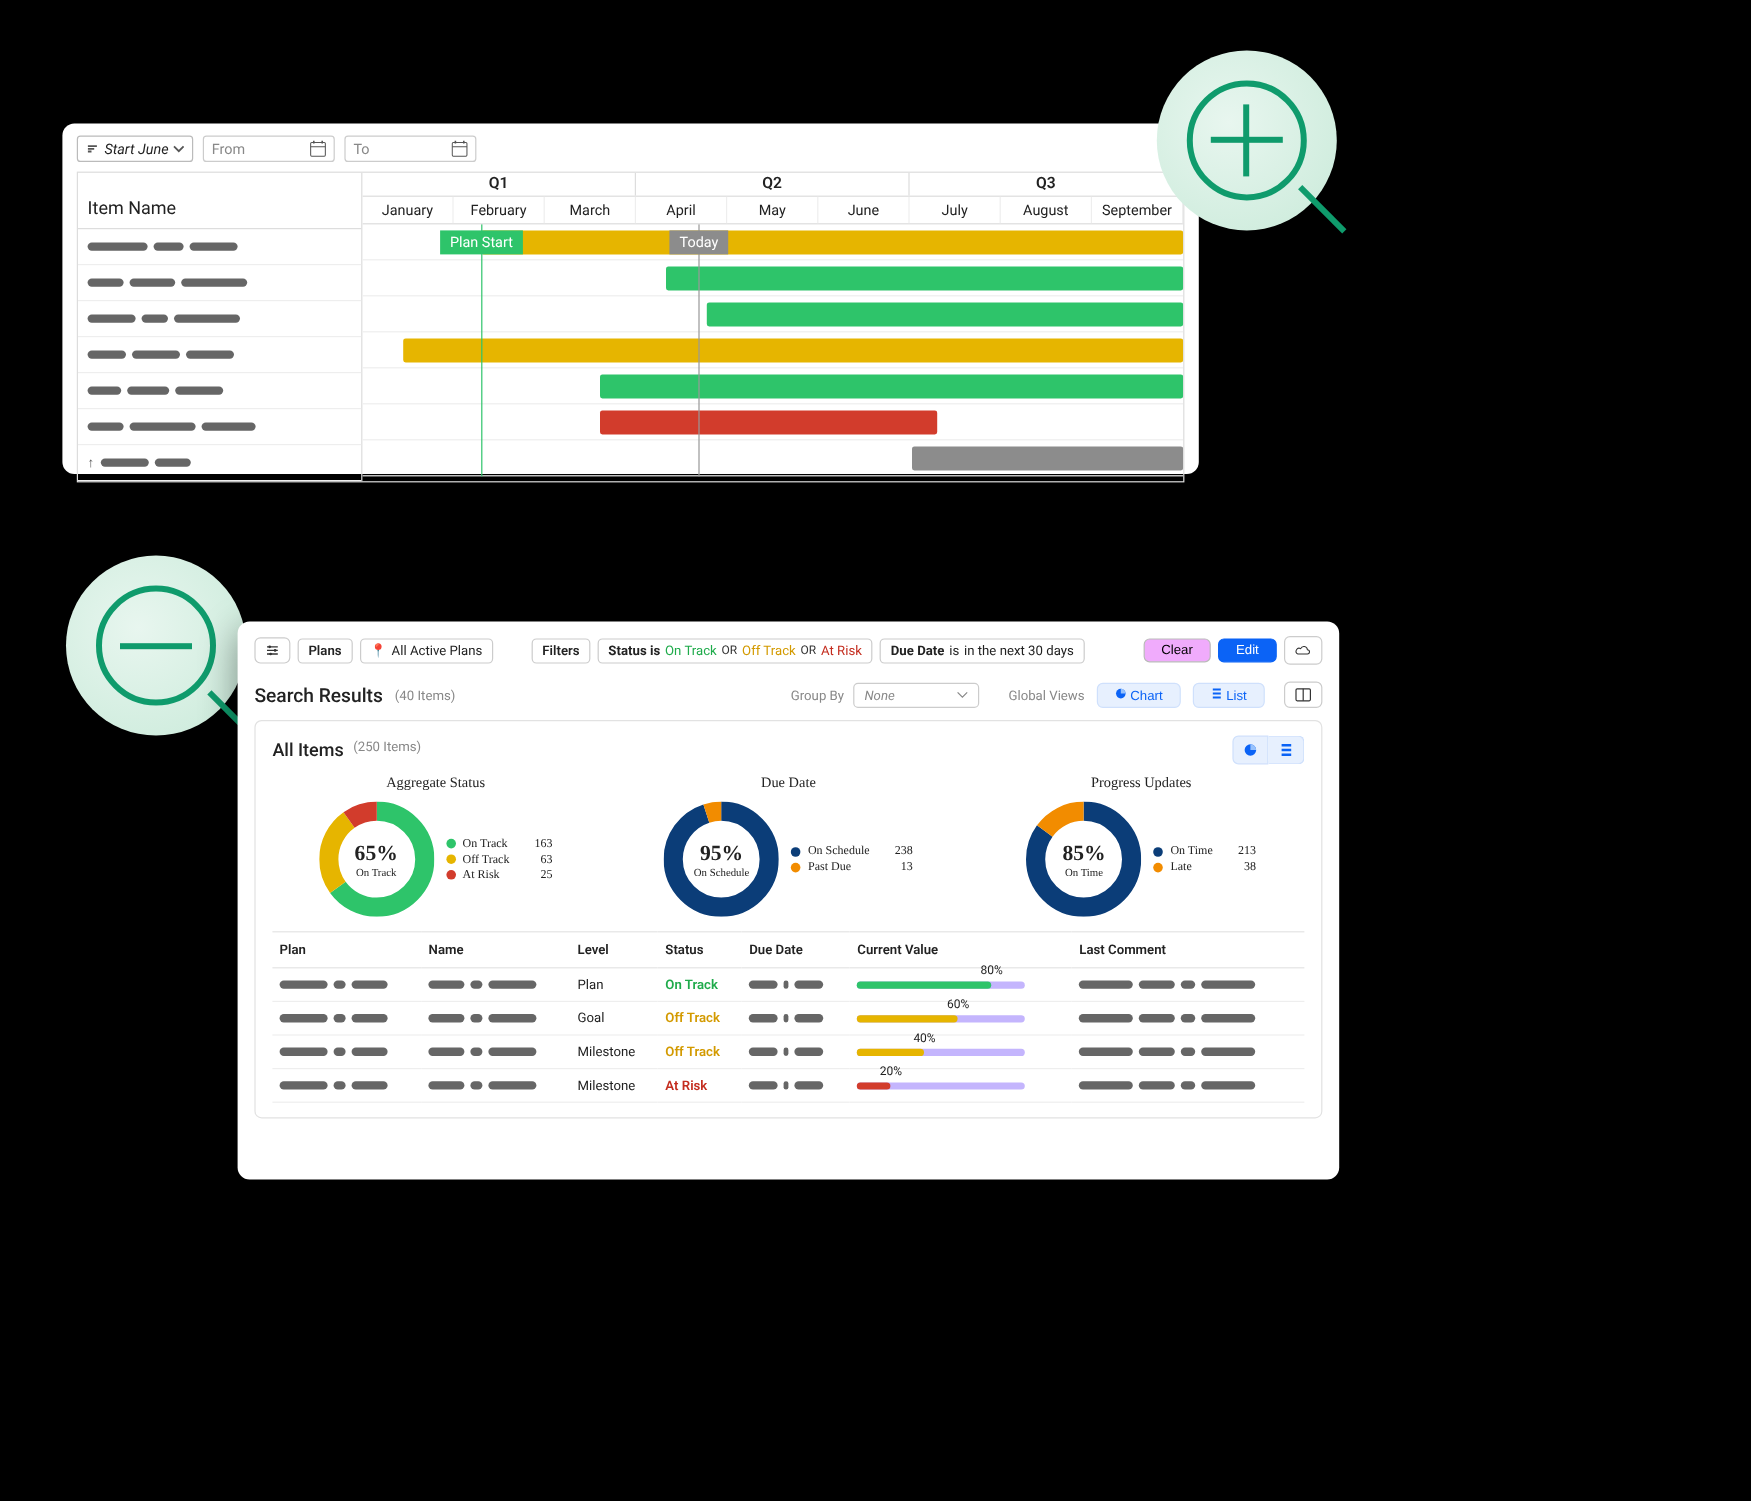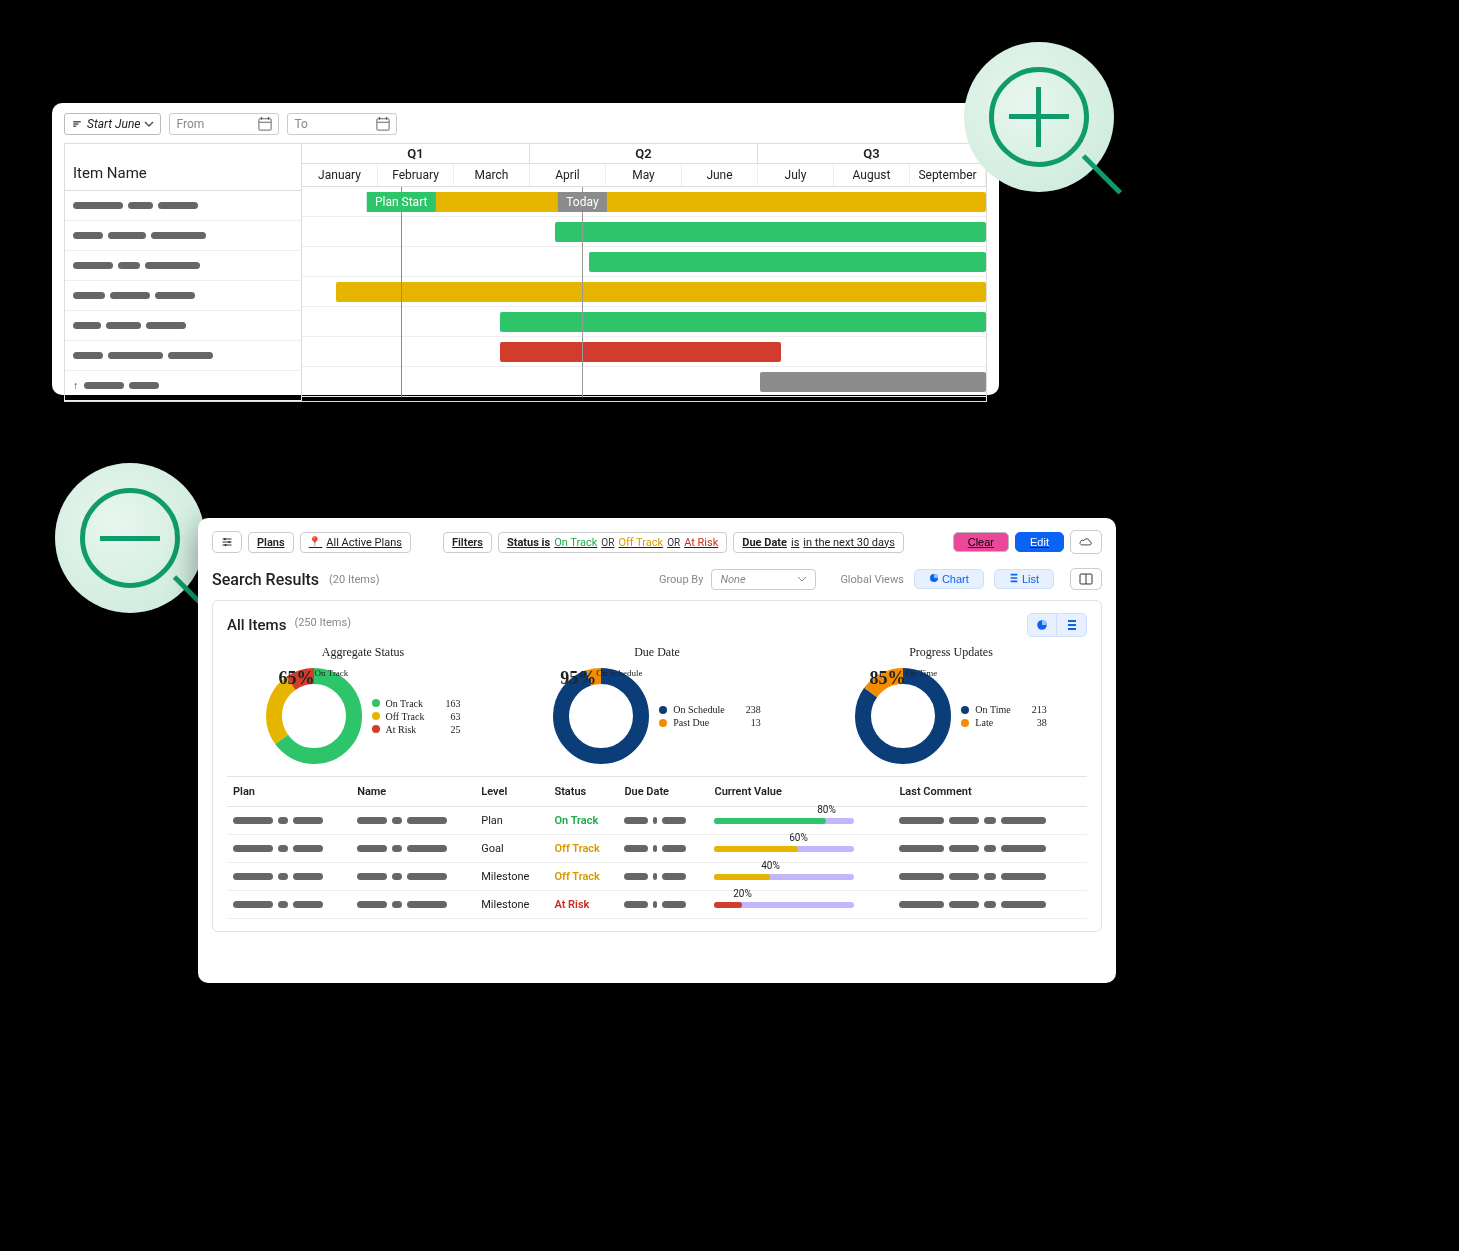--- a/index.html
+++ b/index.html
@@ -75,26 +75,26 @@
   .mag-plus .glyph::after  { width:5px; height:60px; left:27px; top:0; }
   .mag-minus .glyph { width:60px; height:5px; background:#0f9b6c; }
   
   .dash-panel {
     position:absolute;
     top:518px; left:198px;
     width:918px;
     height:465px;
     padding:12px 14px;
   }
-  .filter-row { display:flex; align-items:center; gap:6px; margin-bottom:14px;text-decoration:underline; }
+  .filter-row { display:flex; align-items:center; gap:6px; margin-bottom:14px; }
   .chip { border:1px solid #ccc; border-radius:4px; padding:3px 8px; font-size:11px; display:flex; align-items:center; gap:4px; }
   .chip.strong { font-weight:600; }
   .pin-icon { font-size:11px; }
   .or { font-size:10px; color:#333; }
-  .btn { border:1px solid #bbb; border-radius:5px; padding:3px 14px; font-size:11px; background:#ec4899; cursor:pointer; }
+  .btn { border:1px solid #bbb; border-radius:5px; padding:3px 14px; font-size:11px; background:#f0abfc; cursor:pointer; }
   .btn.primary { background:#0b63f6; color:#fff; border-color:#0b63f6; }
   .btn.toggle-on { background:#e7f0fe; color:#0b63f6; border-color:#cfe0fc; }
   .pill { border:1px solid #ccc; border-radius:5px; padding:4px 8px; font-size:11px; display:flex; align-items:center; justify-content:center; }
   .results-head { display:flex; align-items:center; gap:10px; margin-bottom:10px; }
   .results-head h3 { font-size:16px; font-weight:500; }
   .muted { color:#888; font-size:11px; }
   .groupby-row { display:flex; align-items:center; gap:8px; }
   .select { border:1px solid #ccc; border-radius:4px; padding:3px 8px; font-size:11px; width:105px; display:flex; justify-content:space-between; align-items:center; color:#888; }
   .dash-card {
     border:1px solid #e2e2e2; border-radius:6px; padding:12px 14px;
@@ -104,21 +104,21 @@
   .view-toggle { display:flex; }
   .view-toggle .pill { width:30px; height:24px; background:#e7f0fe; border-color:#cfe0fc; color:#0b63f6; }
   .view-toggle .pill:first-child { border-radius:5px 0 0 5px; }
   .view-toggle .pill:last-child  { border-radius:0 5px 5px 0; border-left:none; }
   .charts-row { display:flex; gap:22px; justify-content:space-around; margin:8px 0 12px; }
   .chart-block { flex:1;font-family:Liberation Serif, serif; }
   .chart-title { text-align:center; font-size:12px; margin-bottom:8px; }
   .chart-flex { display:flex; align-items:center; gap:10px; justify-content:center; }
   .donut { position:relative; width:96px; height:96px; }
   .donut svg { transform: rotate(-90deg); }
-  .donut-center { position:absolute; inset:0; display:flex; flex-direction:row; justify-content:center; }
+  .donut-center { position:absolute; inset:0; display:flex; flex-direction:column; align-items:center; justify-content:center; }
   .donut-center .pct { font-size:18px; font-weight:700; }
   .donut-center .lbl { font-size:9px; }
   .legend { font-size:10px; }
   .legend-row { display:flex; align-items:center; gap:6px; margin:2px 0; }
   .legend-row .dot { width:8px; height:8px; border-radius:50%; }
   .legend-row .num { margin-left:auto; width:30px; text-align:right; }
   
   .data-table { width:100%; border-collapse:collapse; font-size:11px; }
   .data-table th { text-align:left; font-weight:600; padding:8px 6px; border-top:1px solid #e4e4e4; border-bottom:1px solid #e4e4e4; }
   .data-table td { padding:7px 6px; border-bottom:1px solid #eee; vertical-align:middle; }
@@ -302,21 +302,21 @@
     <button class="btn primary">Edit</button>
     <div class="pill">
       <svg class="cloud-icon" viewBox="0 0 24 16">
           <path d="M18 7a5 5 0 00-9.6-1.5A4 4 0 004 13h14a3 3 0 000-6z" fill="none" stroke="#333" stroke-width="1.5"></path>
         </svg>
     </div>
   </div>
 
   <div class="results-head">
     <h3>Search Results</h3>
-    <span class="muted">(20 Items)</span>
+    <span class="muted">(40 Items)</span>
     <div style="flex:1"></div>
     <div class="groupby-row">
       <span class="muted">Group By</span>
       <div class="select">
         <i>None</i>
         <svg width="10" height="10" viewBox="0 0 10 10">
             <path d="M1 3l4 4 4-4" stroke="#888" fill="none"></path>
           </svg>
       </div>
     </div>

